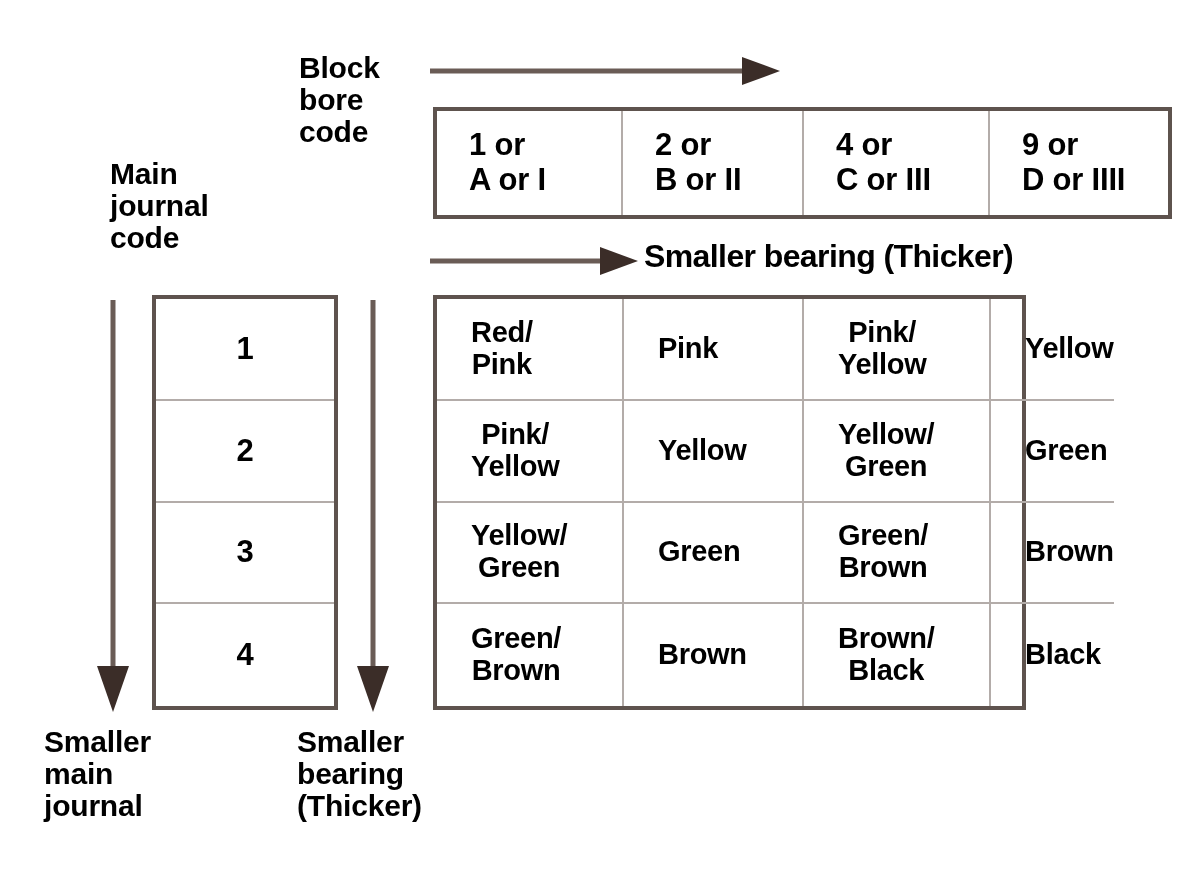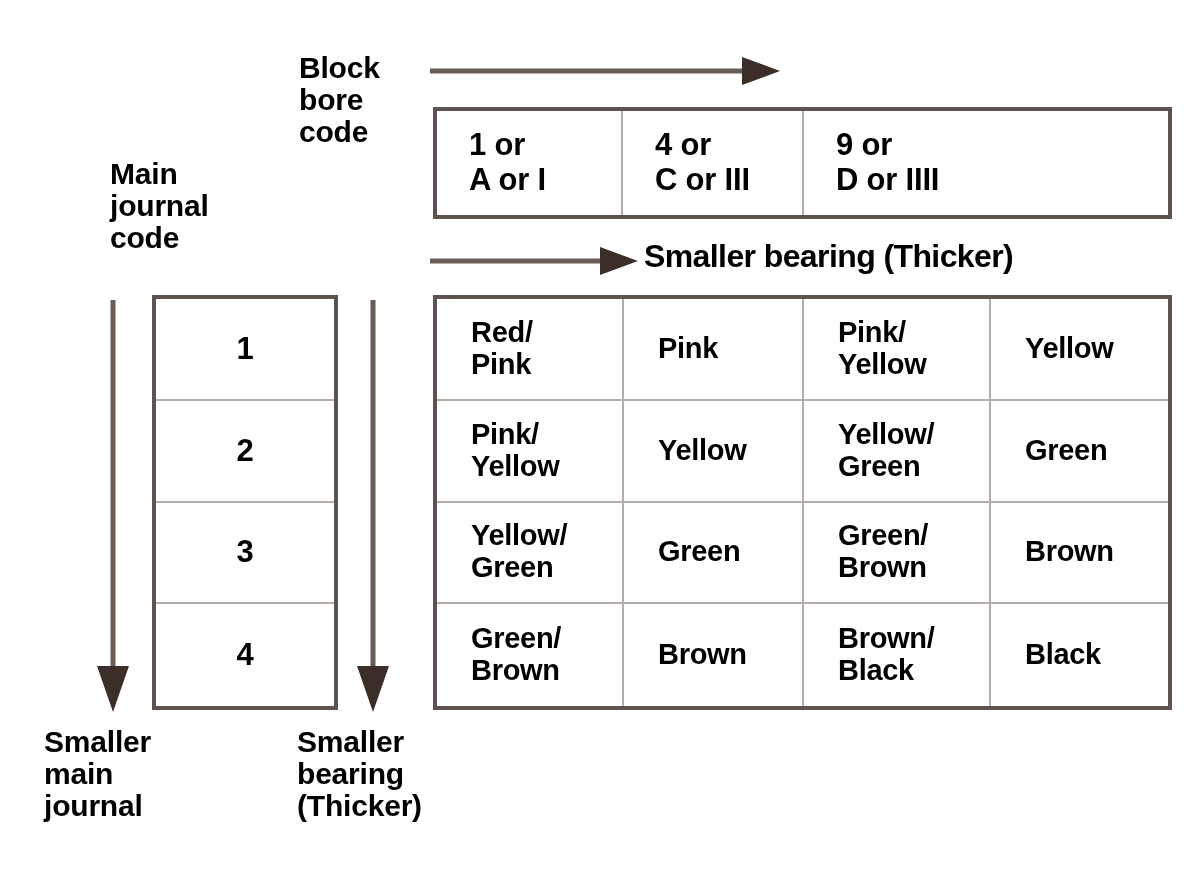--- a/index.html
+++ b/index.html
@@ -105,23 +105,24 @@
   #block-bore-table .cell-text {
     font-size: 31px;
     font-weight: bold;
     line-height: 1.12;
     white-space: pre-line;
     letter-spacing: -0.2px;
   }
 
   #bearing-color-table {
     left: 433px; top: 295px;
-    width: 739px; height: 415px;
+    width: 593px; height: 415px;
     grid-template-columns: 187px 180px 187px 1fr;
     grid-template-rows: repeat(4, 1fr);
+    text-align: center;
   }
   #bearing-color-table .cell {
     border-right: 2px solid #b3aca9;
     border-bottom: 2px solid #b3aca9;
     box-sizing: border-box;
     display: flex;
     align-items: center;
     justify-content: flex-start;
     padding-left: 34px;
   }
@@ -173,20 +174,24 @@
   <div class="abs label" id="main-journal-code-label">Main
 journal
 code</div>
 
   <div class="abs grid" id="block-bore-table">
     <div class="cell">
       <span class="cell-text">1 or
 A or I</span>
     </div>
     <div class="cell">
+      <span class="cell-text">2 or
+B or II</span>
+    </div>
+    <div class="cell">
       <span class="cell-text">4 or
 C or III</span>
     </div>
     <div class="cell">
       <span class="cell-text">9 or
 D or IIII</span>
     </div>
   </div>
 
   <div class="abs" id="arrow-smaller-bearing">

